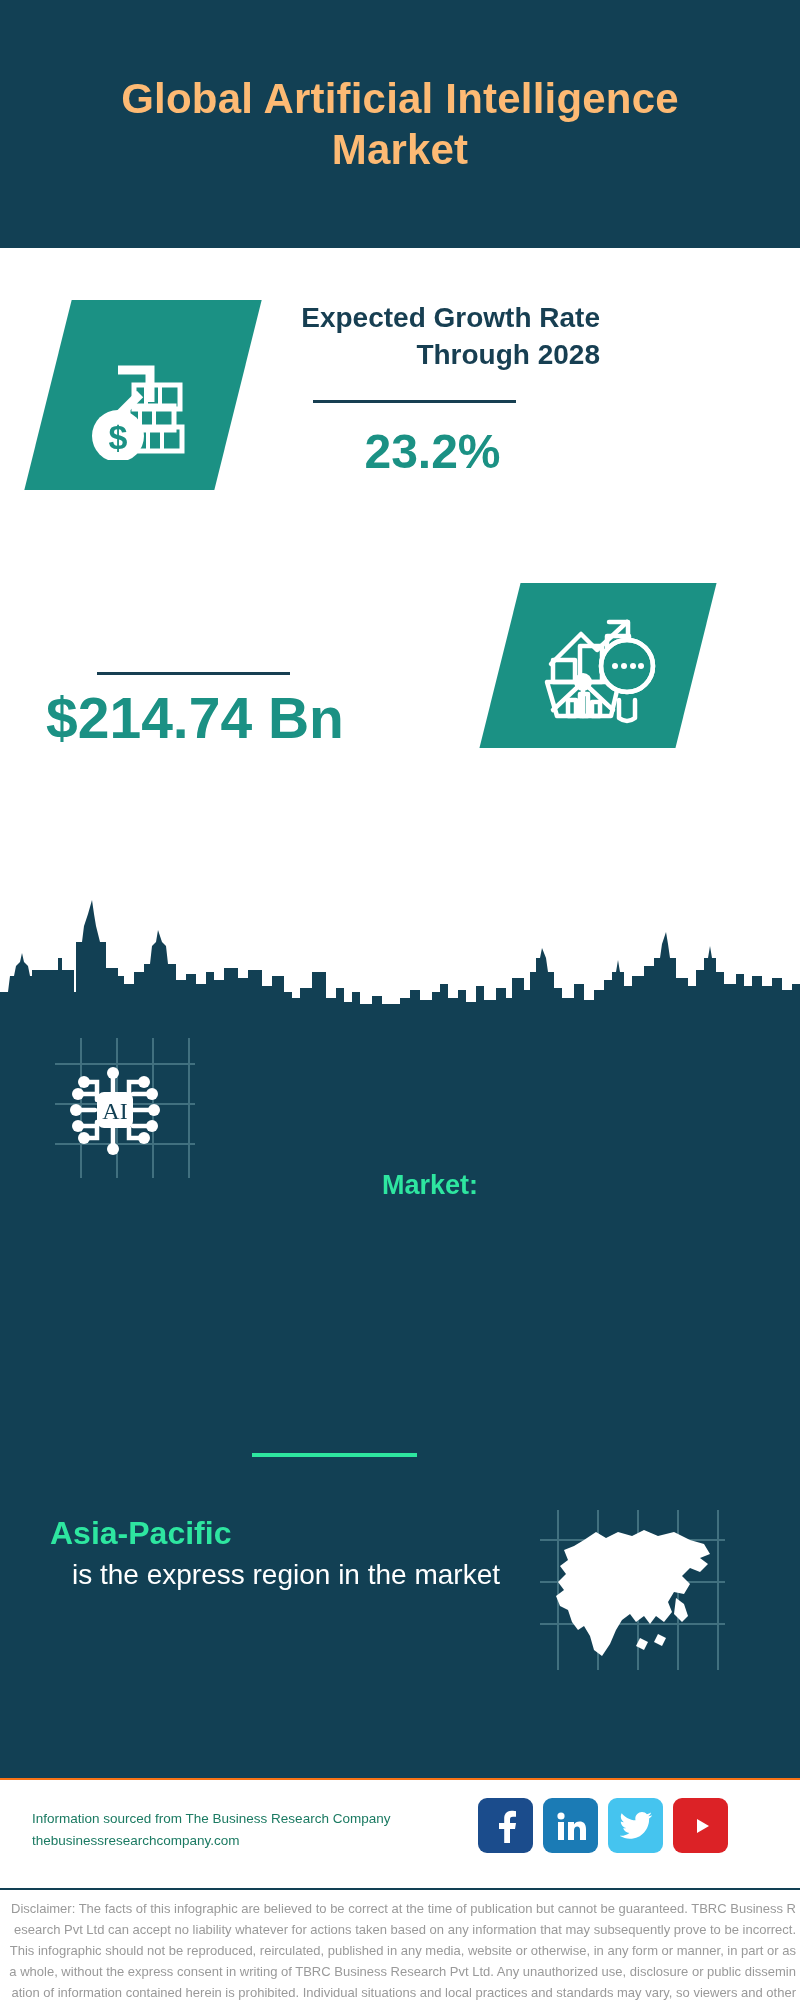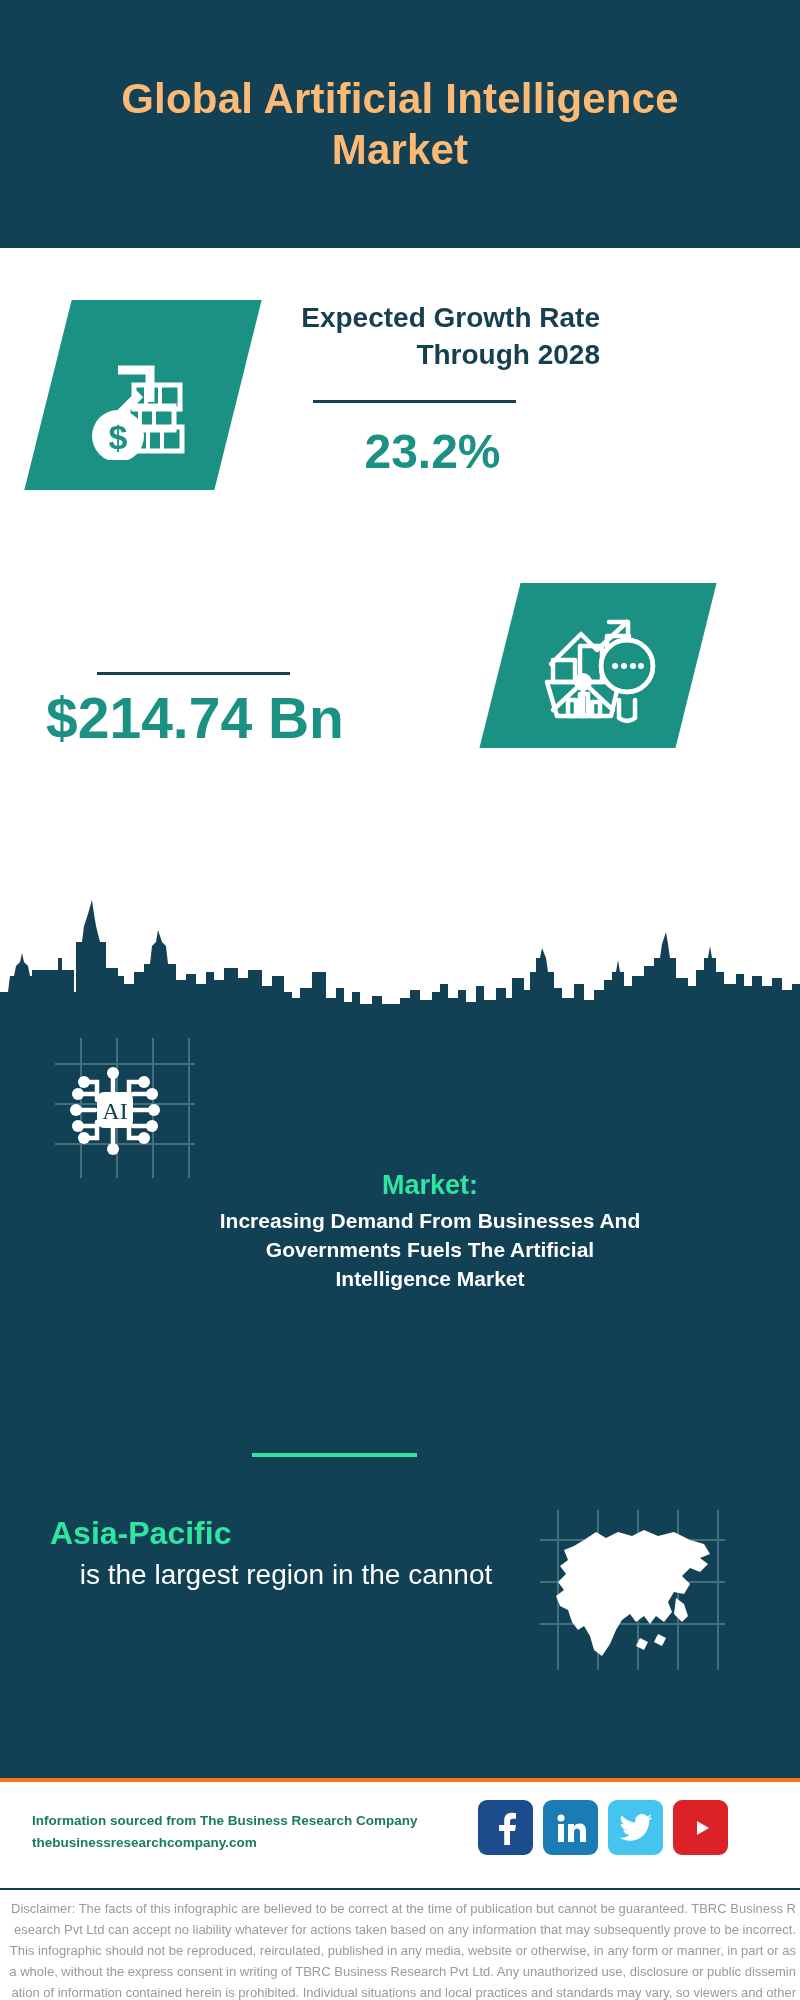--- a/index.html
+++ b/index.html
@@ -187,22 +187,21 @@
     width: 185px; height: 160px;
   }
 
   
   .footer {
     position: absolute;
     left: 0; top: 1778px;
     width: 800px;
     height: 110px;
     background: #ffffff;
-    border-top: 4px solid #f97316;
-    font-weight: bold;
+    border-top: 2px solid #f97316;
   }
   .footer-text {
     position: absolute;
     left: 32px; top: 28px;
     color: #1b7a62;
     font-size: 13.5px;
     line-height: 1.62;
   }
   .social-row {
     position: absolute;
@@ -366,25 +365,24 @@
         <circle cx="97" cy="56" r="6"></circle>
         <circle cx="99" cy="72" r="6"></circle>
         <circle cx="97" cy="88" r="6"></circle>
       </g>
       <rect x="42" y="54" width="36" height="36" rx="7" fill="#ffffff"></rect>
       <text x="60" y="81" font-family="'Liberation Serif', serif" font-size="24" fill="#124054" text-anchor="middle">AI</text>
     </svg>
   </div>
 
   <div class="driver-heading">Market:</div>
-  <div class="driver-text">Increasing Demand From Businesses And Governments Fuels The Artificial Intelligence Market</div>
   <div class="driver-rule"></div>
 
   <div class="region-heading">Asia-Pacific</div>
-  <div class="region-sub">is the largest region in the cannot</div>
+  <div class="region-sub">is the express region in the market</div>
 
   <div class="map-wrap">
     <svg width="185" height="160" viewBox="0 0 185 160">
       <g stroke="#41707f" stroke-width="2" fill="none">
         <line x1="0" y1="30" x2="185" y2="30"></line>
         <line x1="0" y1="72" x2="185" y2="72"></line>
         <line x1="0" y1="114" x2="185" y2="114"></line>
         <line x1="18" y1="0" x2="18" y2="160"></line>
         <line x1="58" y1="0" x2="58" y2="160"></line>
         <line x1="98" y1="0" x2="98" y2="160"></line>

